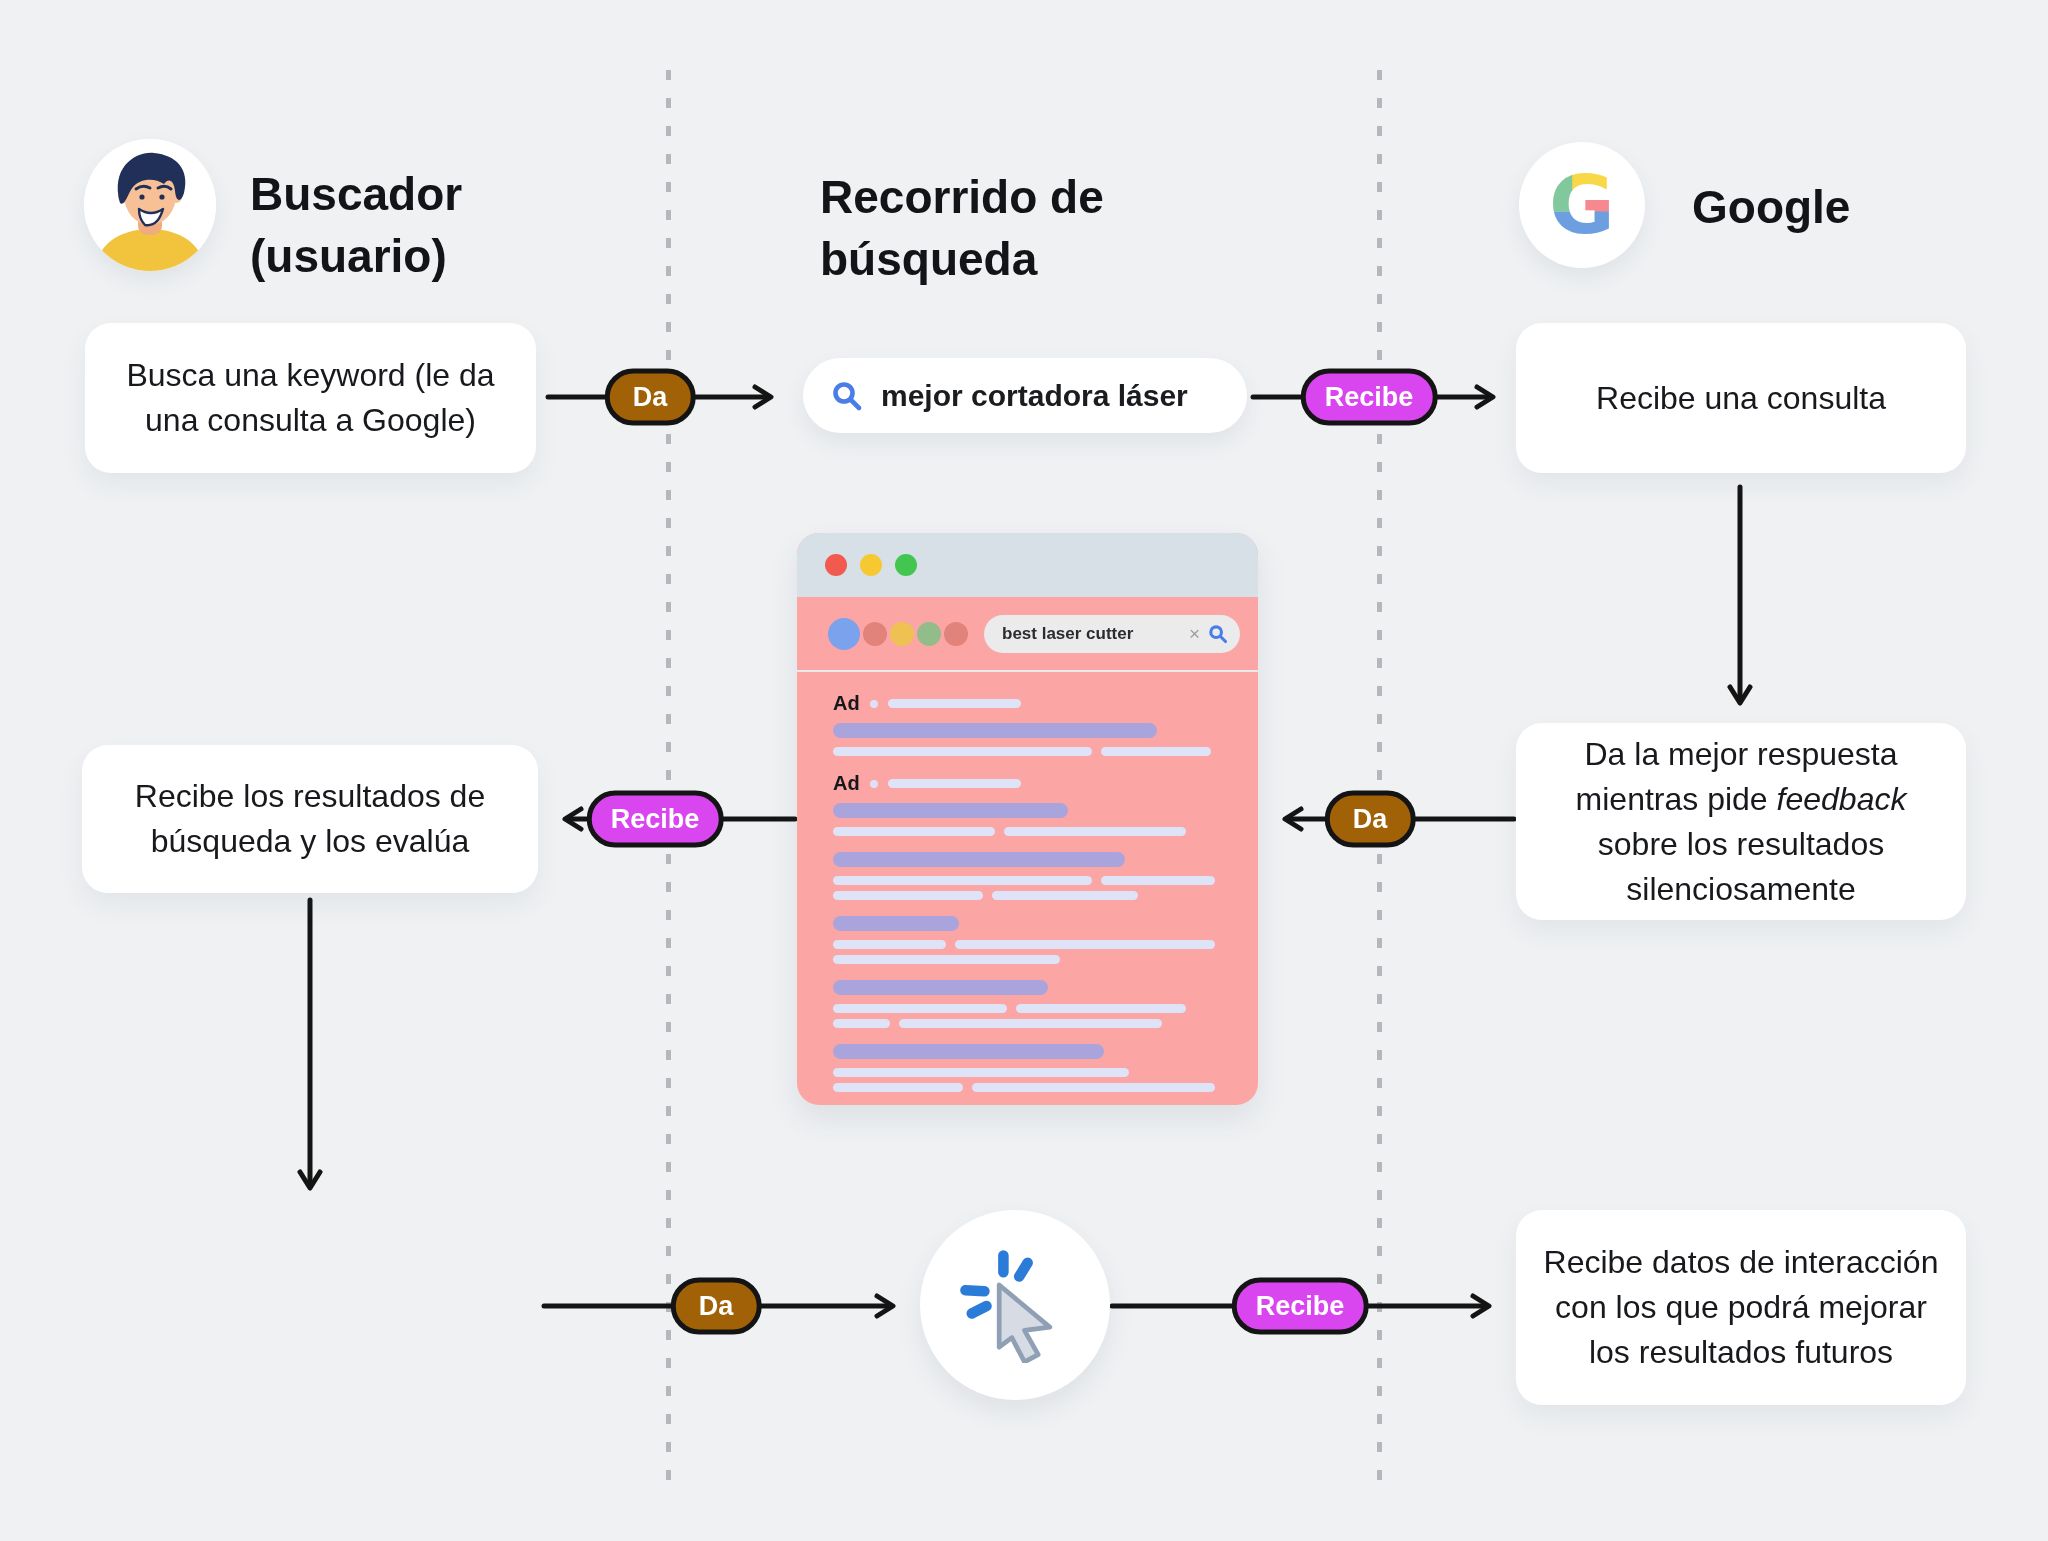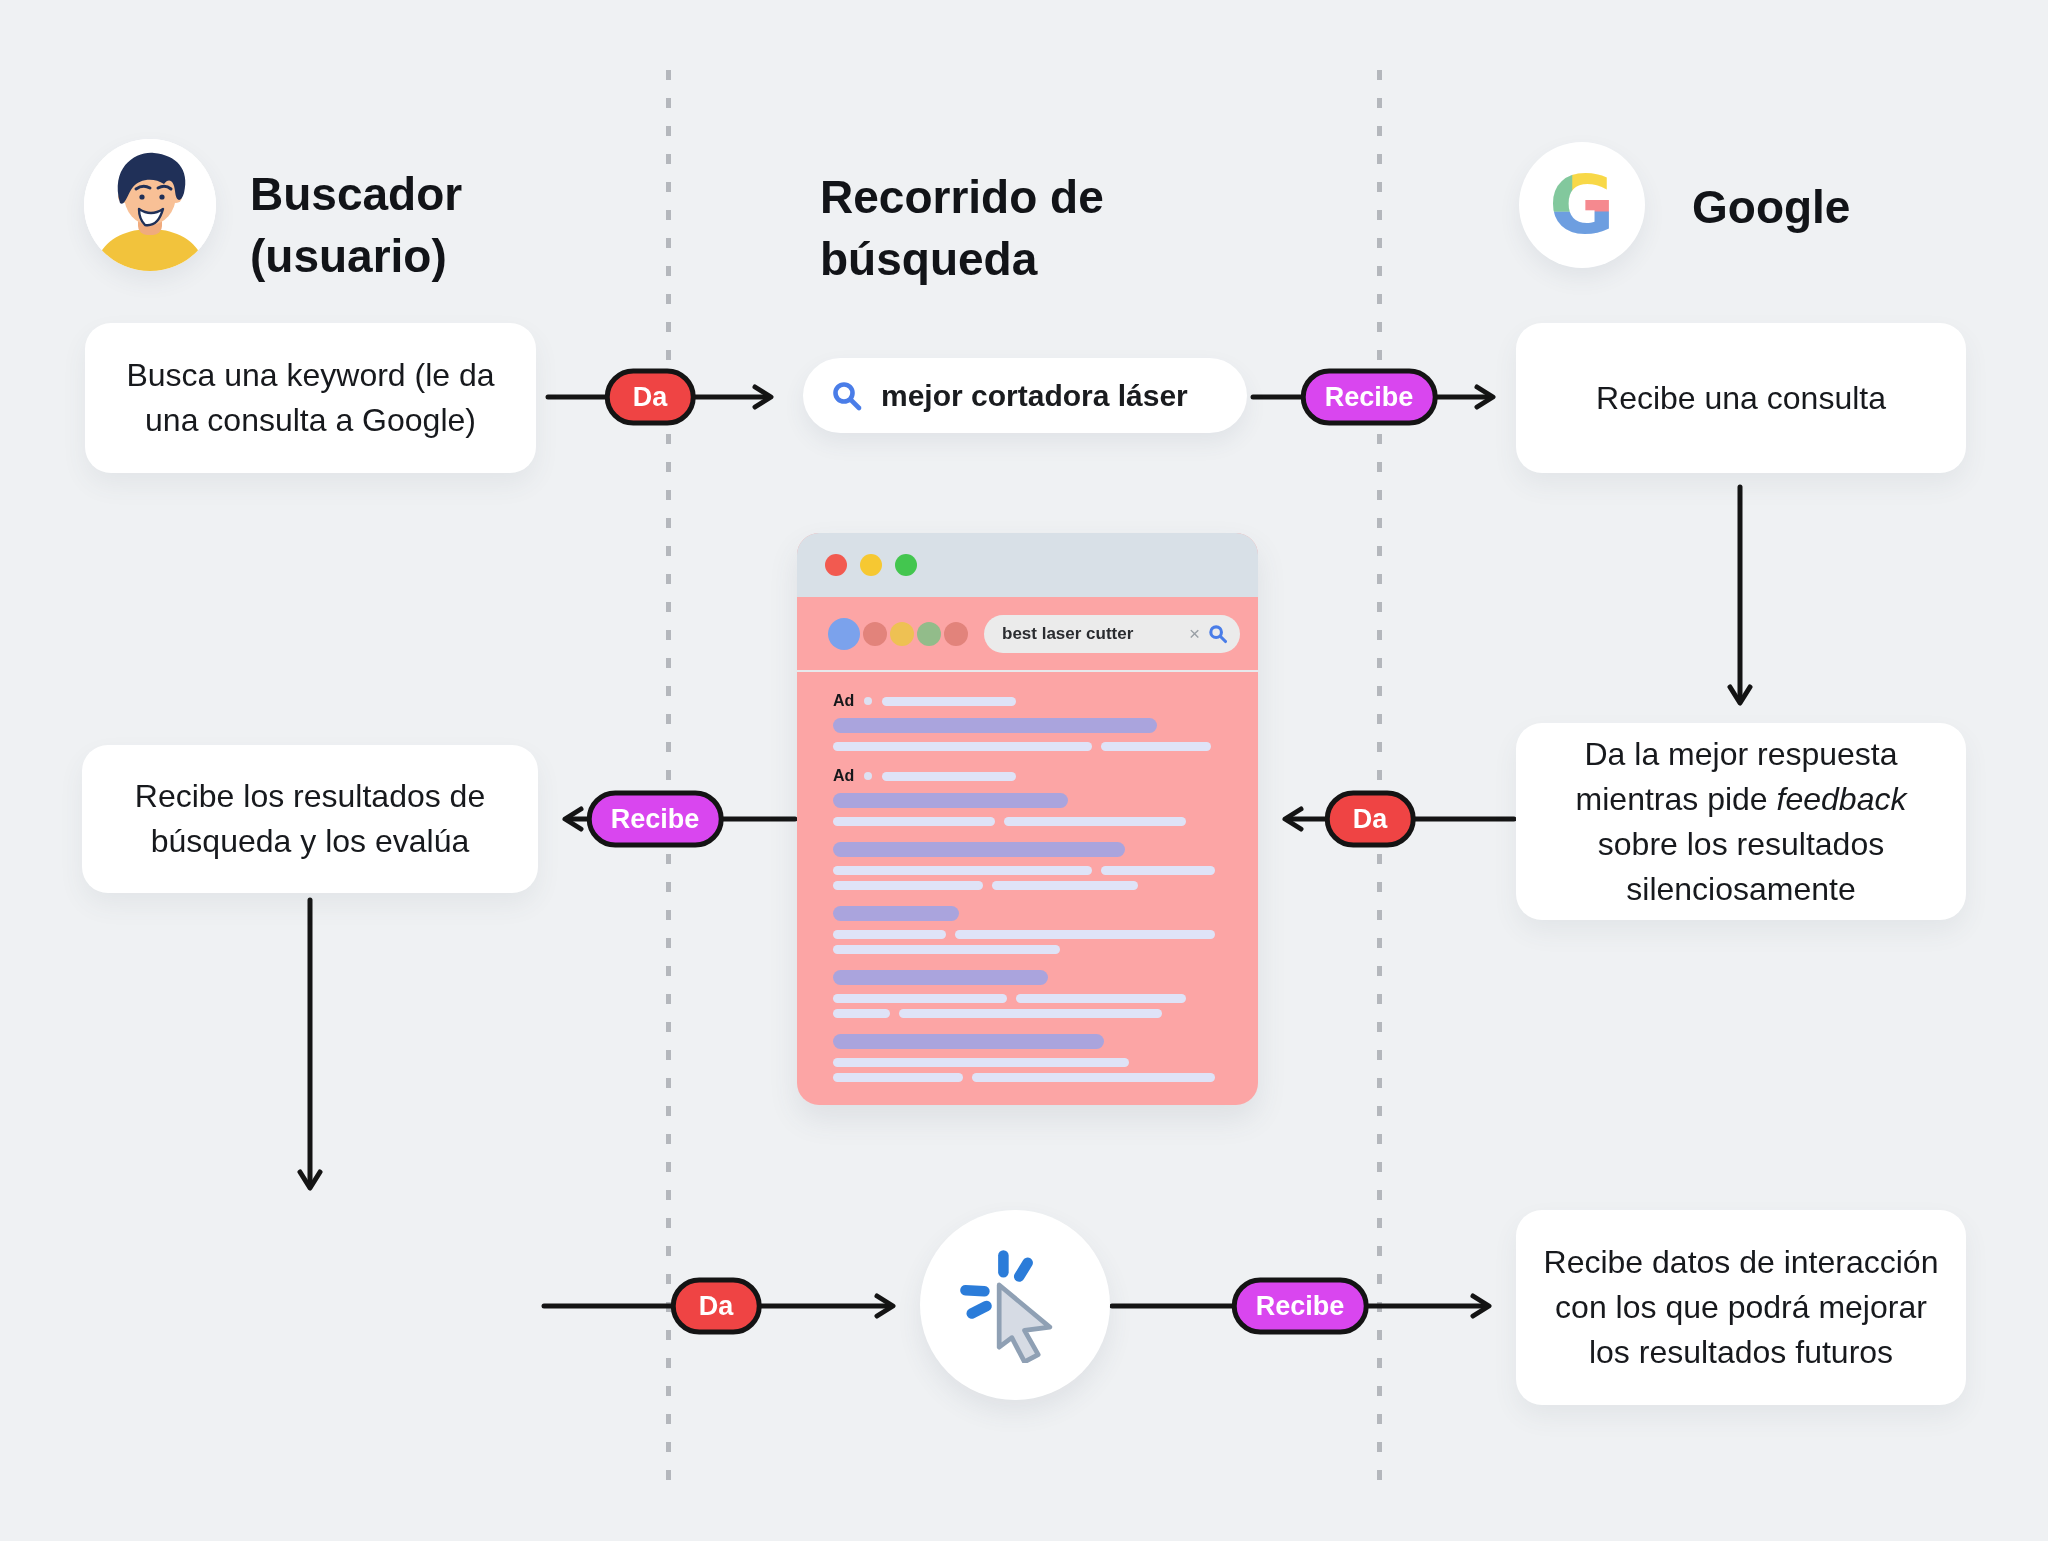--- a/index.html
+++ b/index.html
@@ -9,21 +9,21 @@
   .dotline{position:absolute;top:70px;height:1420px;width:5px;
     background:repeating-linear-gradient(to bottom,#b4b7bc 0 10px,transparent 10px 28px);}
 
   .overlay{position:absolute;left:0;top:0;pointer-events:none;}
 
   .card{position:absolute;background:#fff;border-radius:26px;display:flex;align-items:center;
     justify-content:center;text-align:center;font-size:32px;line-height:45px;
     box-shadow:0 12px 26px rgba(70,80,100,.07);padding:10px 26px;box-sizing:border-box;}
   .card .ital{font-style:italic;}
 
-  .badge{position:absolute;transform:translate(-50%,-50%);background:#ef4444;color:#fff;
+  .badge{position:absolute;transform:translate(-50%,-50%);background:#a16207;color:#fff;
     font-weight:bold;font-size:27px;border:5px solid #141414;border-radius:40px;
     padding:8px 23px;white-space:nowrap;}
   .badge.red{background:#d946ef;padding:8px 19px;}
 
   .coltitle{position:absolute;font-size:46px;font-weight:bold;line-height:62px;color:#121418;}
 
   .avatar-circle,.g-circle{position:absolute;background:#fff;border-radius:50%;
     box-shadow:0 10px 22px rgba(70,80,100,.08);display:flex;align-items:center;justify-content:center;}
 
   
@@ -40,21 +40,21 @@
   .b-bar{height:75px;display:flex;align-items:center;padding:0 18px 0 31px;border-bottom:2px solid #e7e9ec;box-sizing:border-box;}
   .ldots{display:flex;align-items:center;gap:3px;margin-right:16px;}
   .ldots span{border-radius:50%;display:inline-block;}
   .b-search{flex:1;height:38px;background:#ebebeb;border-radius:19px;display:flex;align-items:center;
     padding:0 12px 0 18px;gap:8px;}
   .b-search .sv{flex:1;font-size:17px;font-weight:bold;color:#2a2c30;}
   .b-search .x{color:#9aa0a6;font-size:19px;line-height:1;}
   .b-results{padding:20px 20px 0 36px;}
   .blk{margin-bottom:16px;}
   .adrow{display:flex;align-items:center;gap:10px;margin-bottom:8px;}
-  .adlbl{font-size:16px;font-weight:bold;color:#15171a;}
+  .adlbl{font-size:20px;font-weight:bold;color:#15171a;}
   .addot{width:8px;height:8px;border-radius:50%;background:#dde1f2;display:inline-block;}
   .bar{display:inline-block;border-radius:8px;}
   .bar.title{height:15px;background:#aaa4dd;display:block;margin-bottom:9px;}
   .bar.lite{height:9px;background:#dfe3f7;}
   .lrow{display:flex;gap:9px;margin-bottom:6px;}
 
   .click-circle{position:absolute;left:920px;top:1210px;width:190px;height:190px;background:#fff;
     border-radius:50%;box-shadow:0 12px 26px rgba(70,80,100,.09);display:flex;align-items:center;justify-content:center;}
 </style>
 </head>

